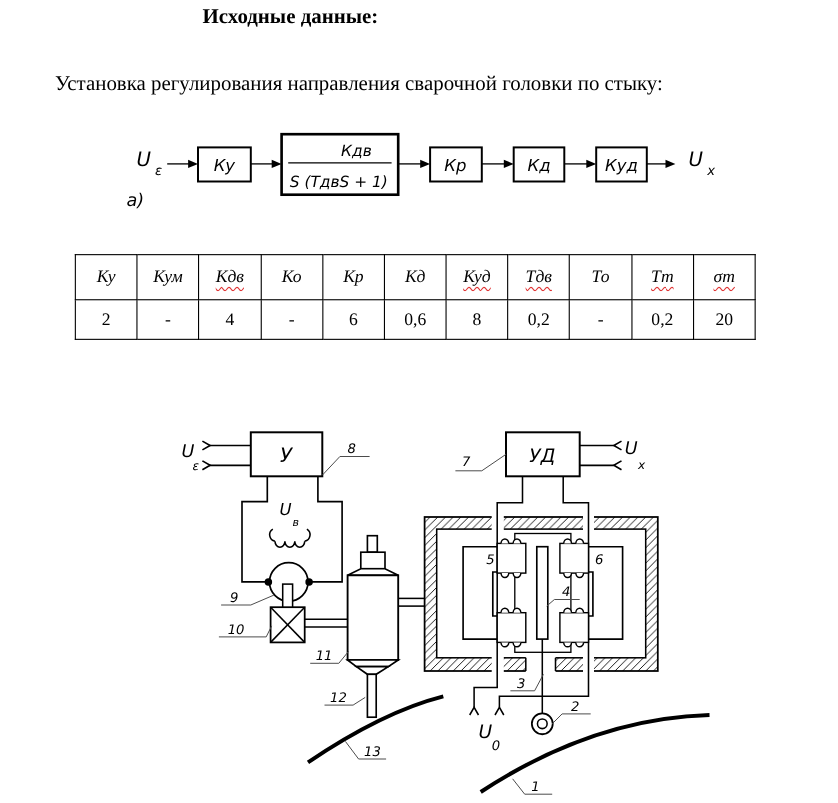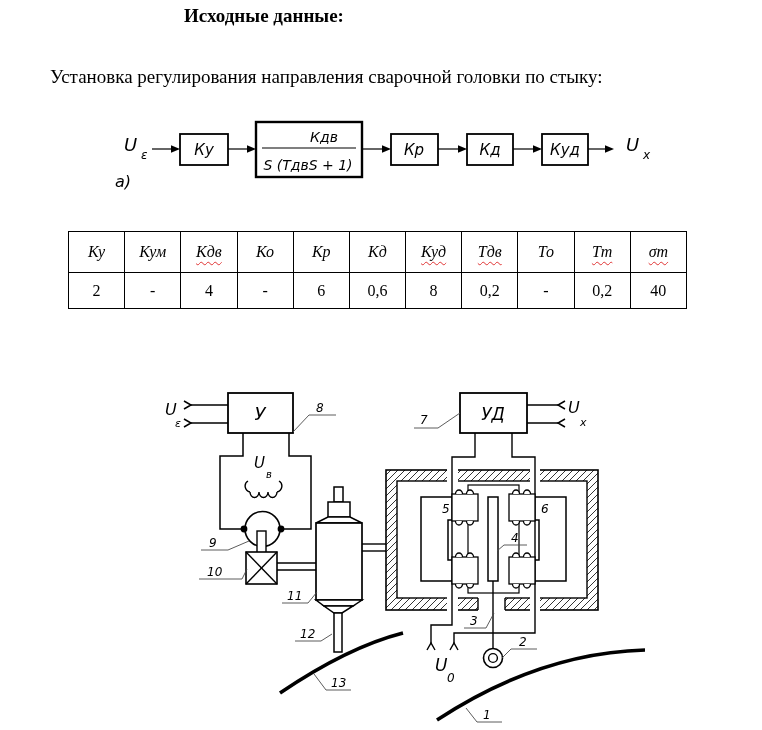--- a/index.html
+++ b/index.html
@@ -99,21 +99,21 @@
       <td>2</td>
       <td>-</td>
       <td>4</td>
       <td>-</td>
       <td>6</td>
       <td>0,6</td>
       <td>8</td>
       <td>0,2</td>
       <td>-</td>
       <td>0,2</td>
-      <td>40</td>
+      <td>20</td>
     </tr>
   </tbody>
     </table>
 
   <svg style="left:150px;top:375px" width="612" height="355" viewBox="150 375 612 355">
     <defs>
       <pattern id="hatch" patternUnits="userSpaceOnUse" width="7" height="7">
         <path d="M0,7 L7,0" stroke="#000" stroke-width="0.8" fill="none"></path>
       </pattern>
     </defs>

